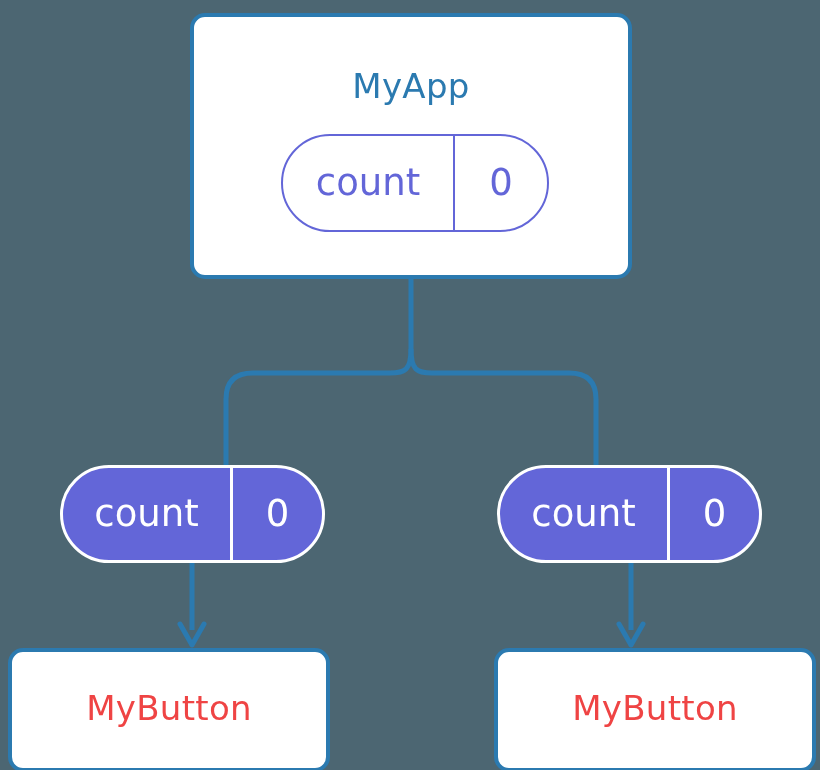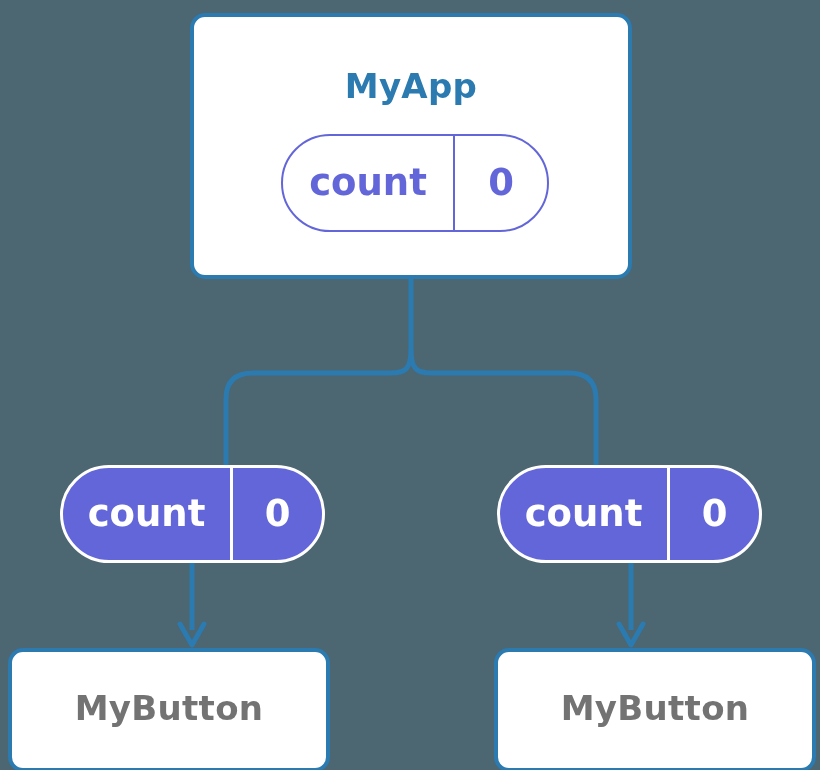--- a/index.html
+++ b/index.html
@@ -10,21 +10,20 @@
     width: 820px;
     height: 770px;
     background: #4c6672;
     font-family: "DejaVu Sans", sans-serif;
     overflow: hidden;
   }
   #stage {
     position: relative;
     width: 676px;
     height: 770px;
-    font-weight: bold;
   }
 
   
   #connectors {
     position: absolute;
     left: 0;
     top: 0;
     width: 820px;
     height: 770px;
     z-index: 1;
@@ -125,21 +124,21 @@
     top: 648px;
     width: 322px;
     height: 124px;
     display: flex;
     align-items: center;
     justify-content: center;
   }
   #leaf-card-left  { left: 8px; }
   #leaf-card-right { left: 494px; }
   .leaf-title {
-    color: #737373;
+    color: #ef4444;
     font-size: 34px;
     line-height: 1;
     letter-spacing: 0.3px;
     margin-top: -4px;
   }
 </style>
 </head>
 <body>
 
 <div id="stage">

